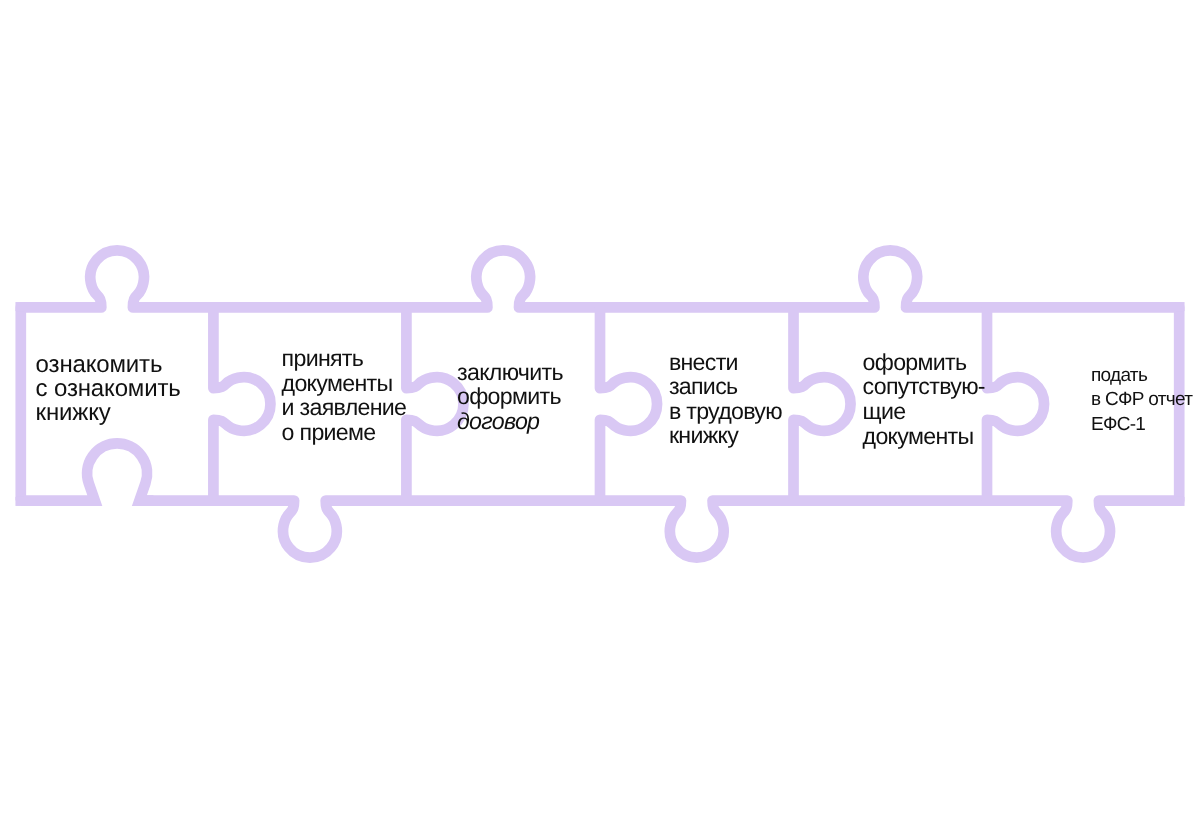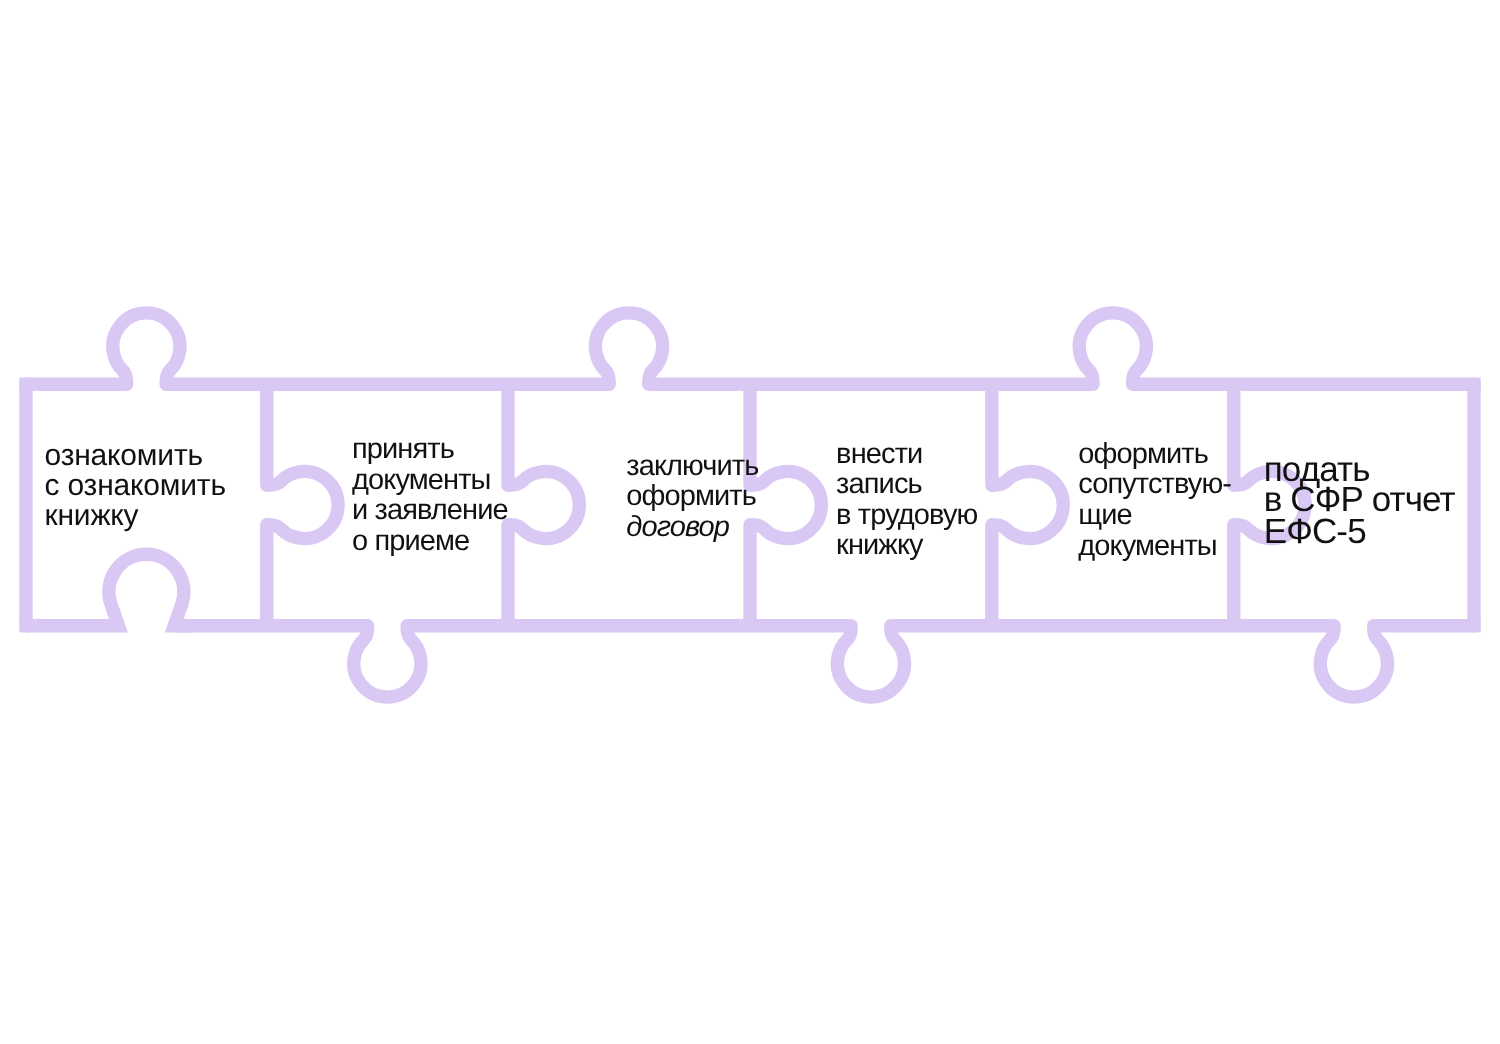--- a/index.html
+++ b/index.html
@@ -35,19 +35,19 @@
           <rect x="1175.55" y="302.05" width="9" height="9" fill="#d9c8f4"></rect>
           <rect x="15.45" y="496.95" width="9" height="9" fill="#d9c8f4"></rect>
           <rect x="1175.55" y="496.95" width="9" height="9" fill="#d9c8f4"></rect>
         </g>
     </g>
   </svg>
 
   <div id="labels">
     <div class="step-label" style="left: 35.6px; font-size: 24px; letter-spacing: -0.15px; color: rgb(17, 17, 17); top: 352.818px;"><span class="ln" style="height: 24.3px; line-height: 24.3px;">ознакомить</span><span class="ln" style="height: 24.3px; line-height: 24.3px;">с ознакомить</span><span class="ln" style="height: 24.3px; line-height: 24.3px;">книжку</span></div>
     <div class="step-label" style="left: 281.6px; font-size: 23.2px; letter-spacing: -0.7px; color: rgb(17, 17, 17); top: 345.982px;"><span class="ln" style="height: 24.7px; line-height: 24.7px;">принять</span><span class="ln" style="height: 24.7px; line-height: 24.7px;">документы</span><span class="ln" style="height: 24.7px; line-height: 24.7px;">и заявление</span><span class="ln" style="height: 24.7px; line-height: 24.7px;">о приеме</span></div>
-    <div class="step-label" style="left: 501px; font-size: 23.2px; letter-spacing: -0.7px; color: rgb(17, 17, 17); top: 359.757px;"><span class="ln" style="height: 24.55px; line-height: 24.55px;">заключить</span><span class="ln" style="height: 24.55px; line-height: 24.55px;">оформить</span><span class="ln" style="height: 24.55px; line-height: 24.55px; font-style: italic;">договор</span></div>
+    <div class="step-label" style="left: 457px; font-size: 23.2px; letter-spacing: -0.7px; color: rgb(17, 17, 17); top: 359.757px;"><span class="ln" style="height: 24.55px; line-height: 24.55px;">заключить</span><span class="ln" style="height: 24.55px; line-height: 24.55px;">оформить</span><span class="ln" style="height: 24.55px; line-height: 24.55px; font-style: italic;">договор</span></div>
     <div class="step-label" style="left: 668.9px; font-size: 23.2px; letter-spacing: -0.7px; color: rgb(17, 17, 17); top: 350.032px;"><span class="ln" style="height: 24.4px; line-height: 24.4px;">внести</span><span class="ln" style="height: 24.4px; line-height: 24.4px;">запись</span><span class="ln" style="height: 24.4px; line-height: 24.4px;">в трудовую</span><span class="ln" style="height: 24.4px; line-height: 24.4px;">книжку</span></div>
     <div class="step-label" style="left: 862.6px; font-size: 23.2px; letter-spacing: -0.7px; color: rgb(17, 17, 17); top: 349.582px;"><span class="ln" style="height: 24.7px; line-height: 24.7px;">оформить</span><span class="ln" style="height: 24.7px; line-height: 24.7px;">сопутствую-</span><span class="ln" style="height: 24.7px; line-height: 24.7px;">щие</span><span class="ln" style="height: 24.7px; line-height: 24.7px;">документы</span></div>
-    <div class="step-label" style="left: 1011px; font-size: 28px; letter-spacing: -0.7px; color: rgb(17, 17, 17); top: 364.232px;"><span class="ln" style="height: 24.2px; line-height: 24.2px;">подать</span><span class="ln" style="height: 24.2px; line-height: 24.2px; text-align: right;">в СФР отчет</span><span class="ln" style="height: 24.2px; line-height: 24.2px;">ЕФС-5</span></div>
+    <div class="step-label" style="left: 1091px; font-size: 19px; letter-spacing: -0.7px; color: rgb(17, 17, 17); top: 364.232px;"><span class="ln" style="height: 24.2px; line-height: 24.2px;">подать</span><span class="ln" style="height: 24.2px; line-height: 24.2px; text-align: right;">в СФР отчет</span><span class="ln" style="height: 24.2px; line-height: 24.2px;">ЕФС-1</span></div>
   </div>
 
 </div>
 
 </body></html>

